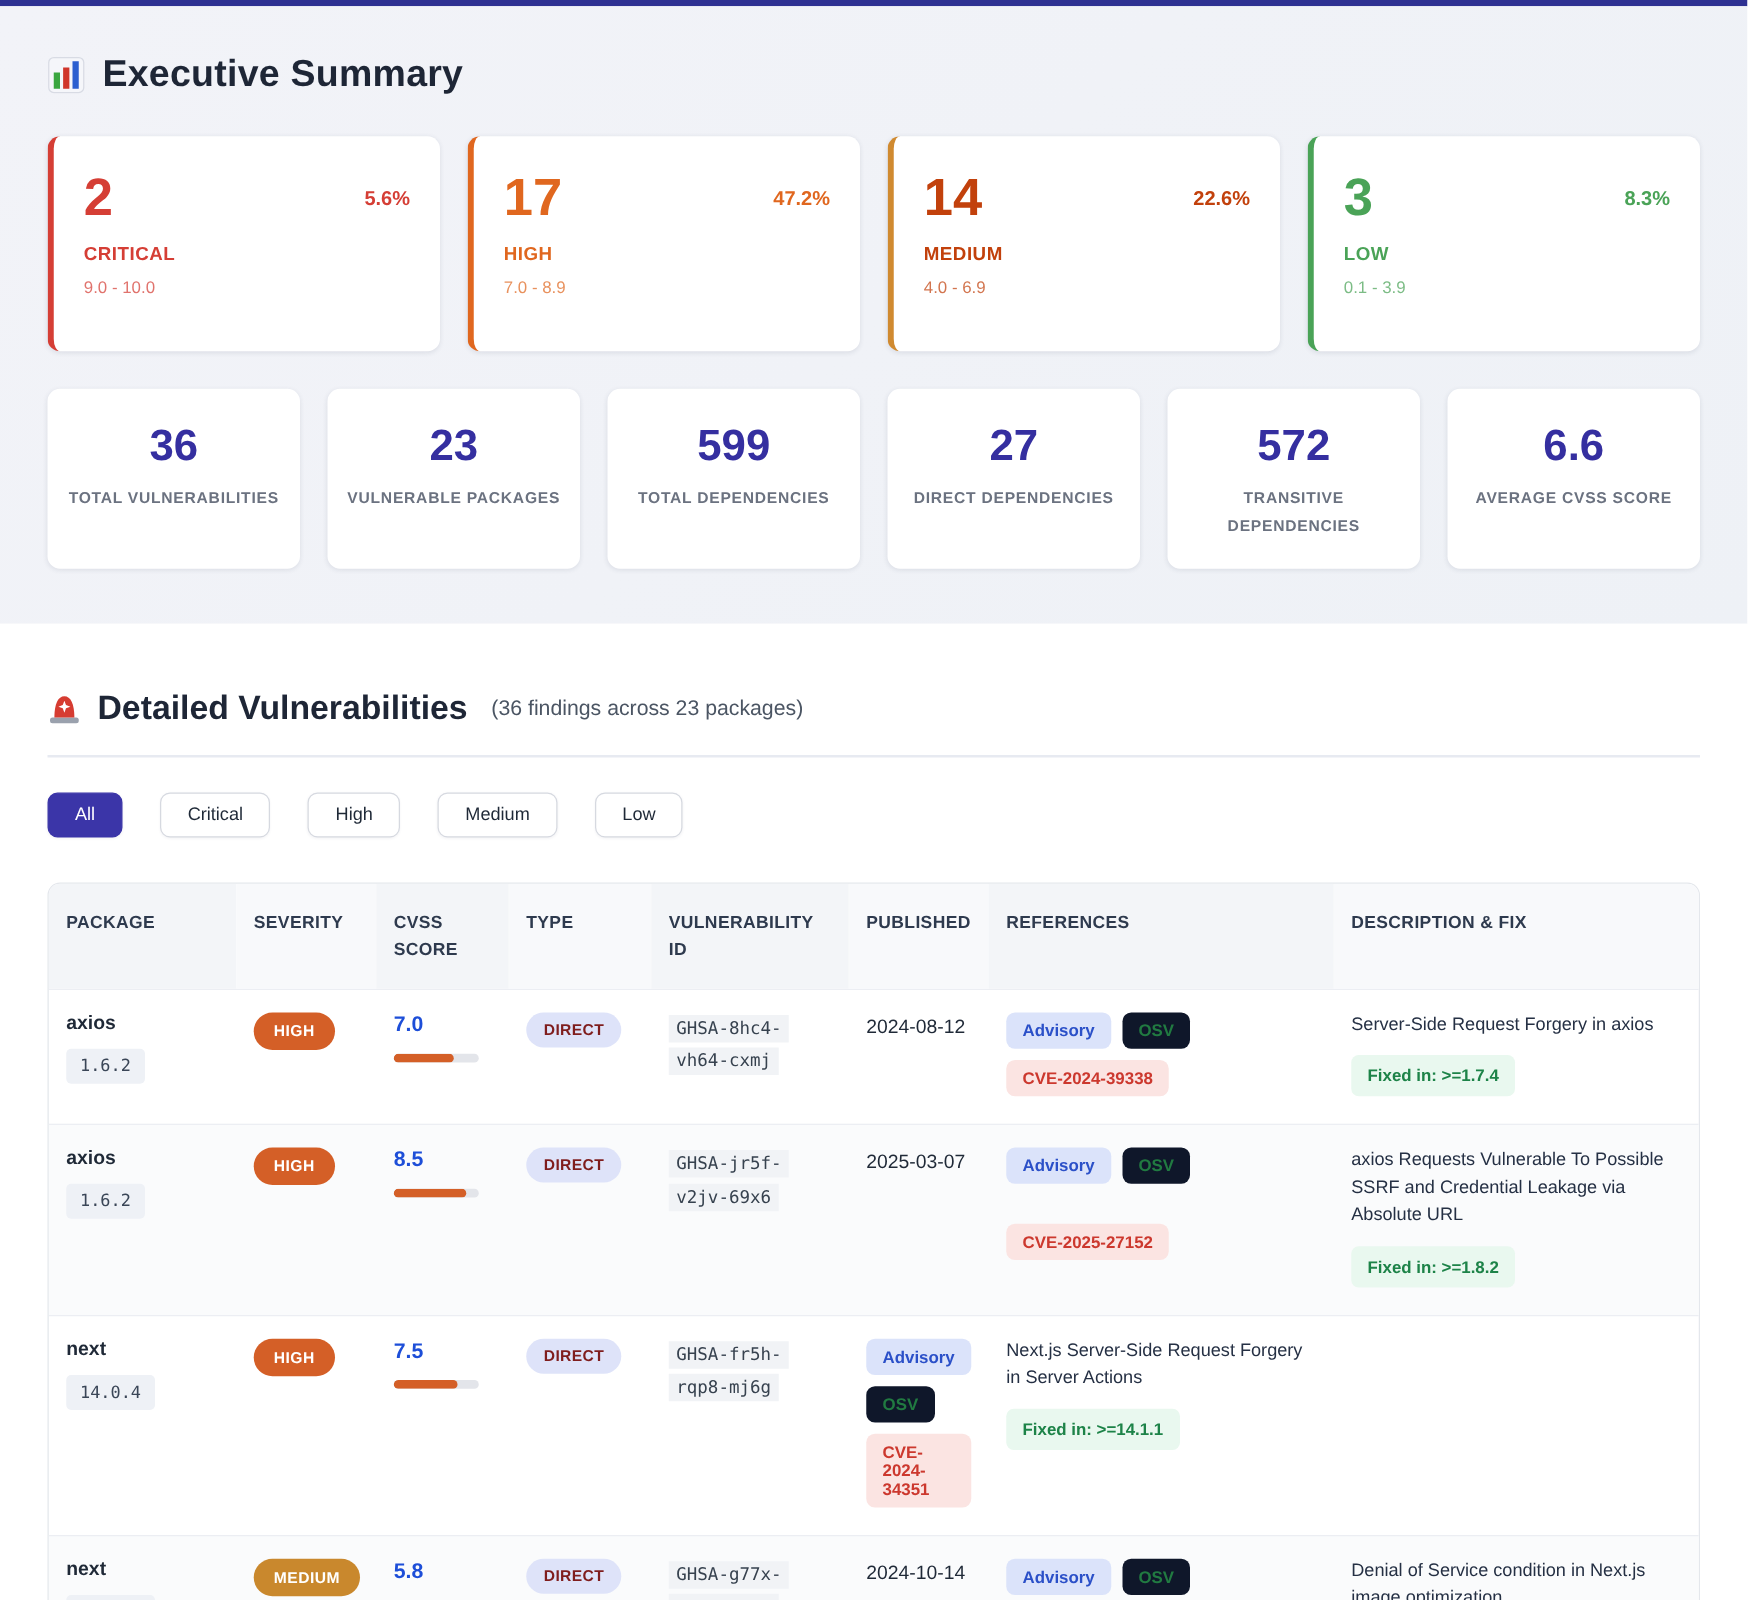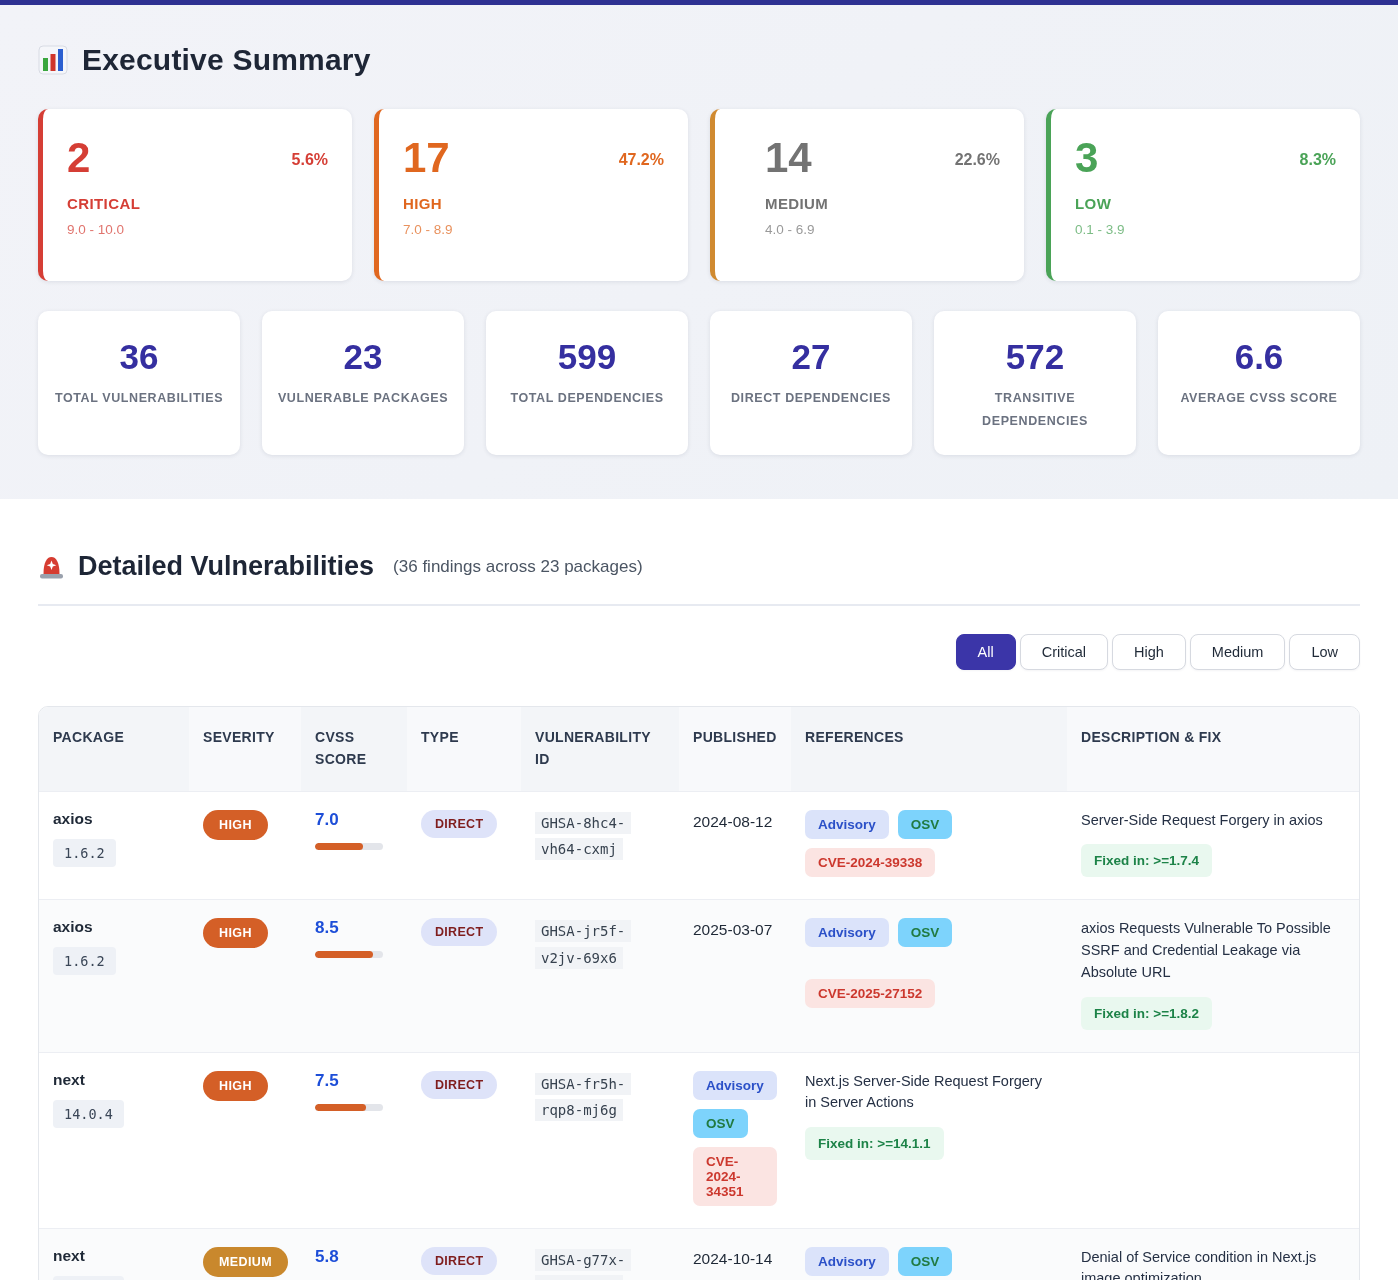--- a/index.html
+++ b/index.html
@@ -16,38 +16,38 @@
   .severity-cards { display:flex; gap:22px; margin-top:32px; }
   .severity-card { flex:1; background:#fff; border-radius:10px; padding:26px 24px 24px 24px;
     border-left:5px solid; box-shadow:0 1px 4px rgba(30,40,70,.10); min-height:172px; }
   .sev-top { display:flex; justify-content:space-between; align-items:flex-start; }
   .sev-count { font-size:42px; font-weight:800; line-height:1.1; }
   .sev-percent { font-size:16px; font-weight:700; margin-top:16px; }
   .sev-label { font-size:15px; font-weight:700; letter-spacing:.4px; margin-top:14px; }
   .sev-range { font-size:13.5px; font-weight:500; margin-top:10px; opacity:.72; }
   .card-critical { border-color:#d53e35; } .card-critical .sev-txt { color:#d53e35; }
   .card-high     { border-color:#e0671f; } .card-high .sev-txt     { color:#e0671f; }
-  .card-medium   { border-color:#d08a30; } .card-medium .sev-txt   { color:#737373;margin-left:26px; }
+  .card-medium   { border-color:#d08a30; } .card-medium .sev-txt   { color:#c2410c; }
   .card-low      { border-color:#4aa357; } .card-low .sev-txt      { color:#4aa357; }
 
   .stat-cards { display:flex; gap:22px; margin-top:30px; }
   .stat-card { flex:1; background:#fff; border-radius:10px; text-align:center;
     padding:26px 12px 22px 12px; box-shadow:0 1px 4px rgba(30,40,70,.10); min-height:142px; }
   .stat-value { font-size:35px; font-weight:800; color:#352fa0; }
   .stat-label { font-size:12.5px; font-weight:600; color:#6b7280; letter-spacing:.6px;
     margin-top:10px; line-height:1.85; }
 
   
   .detail-section { background:#fff; padding:52px 38px 0 38px; }
   .detail-title-row { display:flex; align-items:center; gap:13px; }
   .detail-title { font-size:27px; font-weight:800; color:#1e2636; }
   .detail-subtitle { font-size:17px; color:#4b5563; margin-left:6px; }
   .detail-divider { border-bottom:2px solid #e7eaf1; margin-top:22px; }
 
-  .filter-bar { display:flex; justify-content:flex-end; gap:4px; margin-top:28px; }
+  .filter-bar { display:flex; justify-content:flex-start; gap:30px; margin-top:28px; }
   .filter-btn { background:#fff; border:1px solid #d6d9e0; border-radius:8px;
     padding:9px 21px; font-size:14.5px; font-weight:500; color:#1f2937; cursor:pointer;
     font-family:"Liberation Sans",sans-serif; box-shadow:0 1px 2px rgba(30,40,70,.05); }
   .filter-btn.active { background:#3b35a8; border-color:#3b35a8; color:#fff; }
 
   
   .vuln-table { margin-top:36px; border:1px solid #e4e7ec; border-radius:10px; overflow:hidden;
     background:#fff; }
   .t-row { display:grid; grid-template-columns:150px 112px 106px 114px 158px 112px 276px 1fr; }
   .t-head .t-cell { padding:20px 14px; font-size:14px; font-weight:700; letter-spacing:.3px;
@@ -76,21 +76,21 @@
     font-size:12.5px; font-weight:700; letter-spacing:.3px; padding:7px 14px; }
 
   .vuln-id { font-family:"DejaVu Sans Mono",monospace; font-size:14px; color:#37424f;
     line-height:1.9; background:#f1f3f6; padding:3px 6px;
     -webkit-box-decoration-break:clone; box-decoration-break:clone; }
   .published { font-size:15.5px; color:#1f2937; line-height:1.6; }
 
   .refs { display:flex; flex-wrap:wrap; gap:9px; align-items:flex-start; }
   .ref-pill { display:inline-block; font-size:13.5px; font-weight:600; padding:7px 13px; border-radius:7px; }
   .ref-advisory { background:#dbe3fa; color:#2b50c8; }
-  .ref-osv { background:#7dd3fc; color:#217a41;text-align:center; }
+  .ref-osv { background:#0f172a; color:#217a41;text-align:center; }
   .ref-cve { background:#fbe4e2; color:#cc382e; }
 
   .desc-title { font-size:14.5px; color:#253044; line-height:1.5; }
   .fixed-in { display:inline-block; margin-top:13px; background:#e9f8ef; color:#1d8348;
     font-size:13.5px; font-weight:600; padding:9px 13px; border-radius:6px; }
 
   .icon-chart { width:30px; height:30px; }
   .icon-siren { width:27px; height:27px; }
 </style>
 </head>

